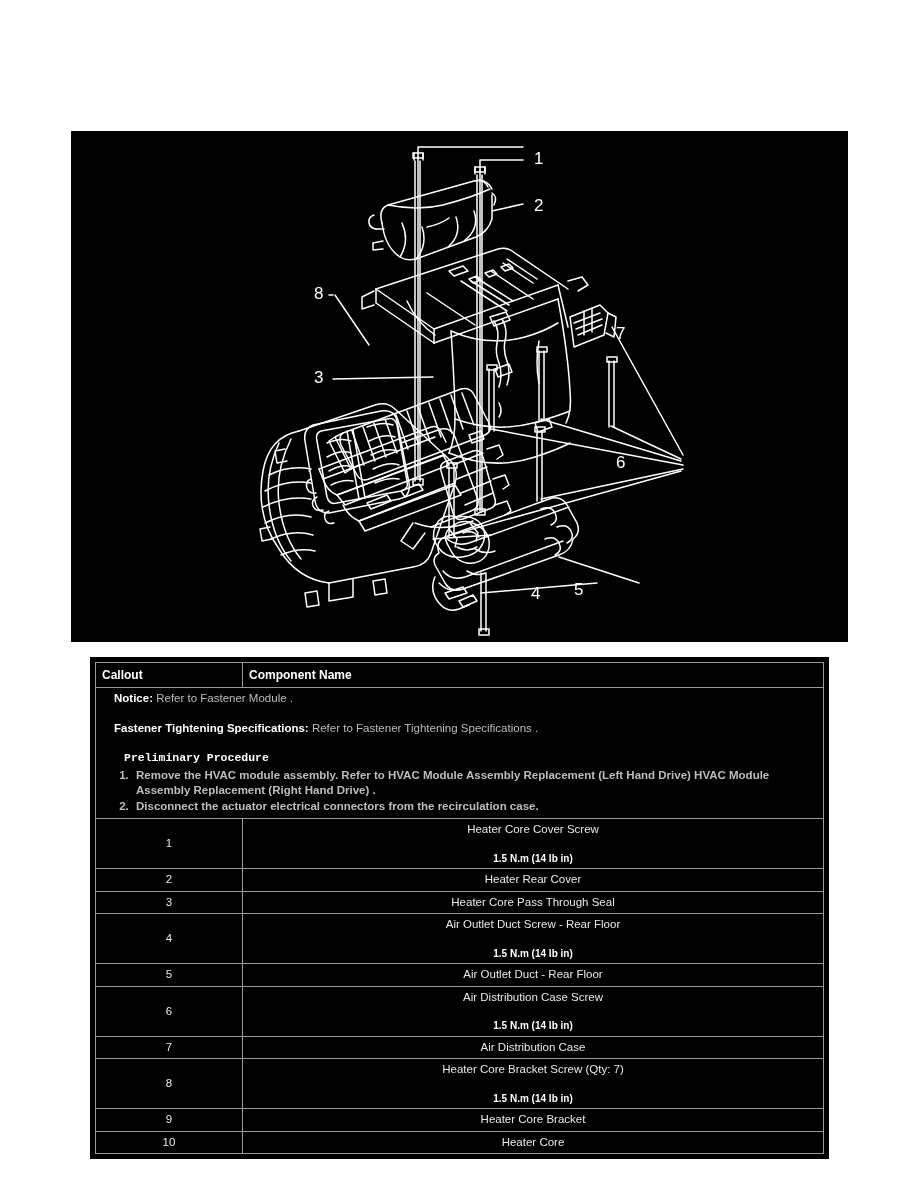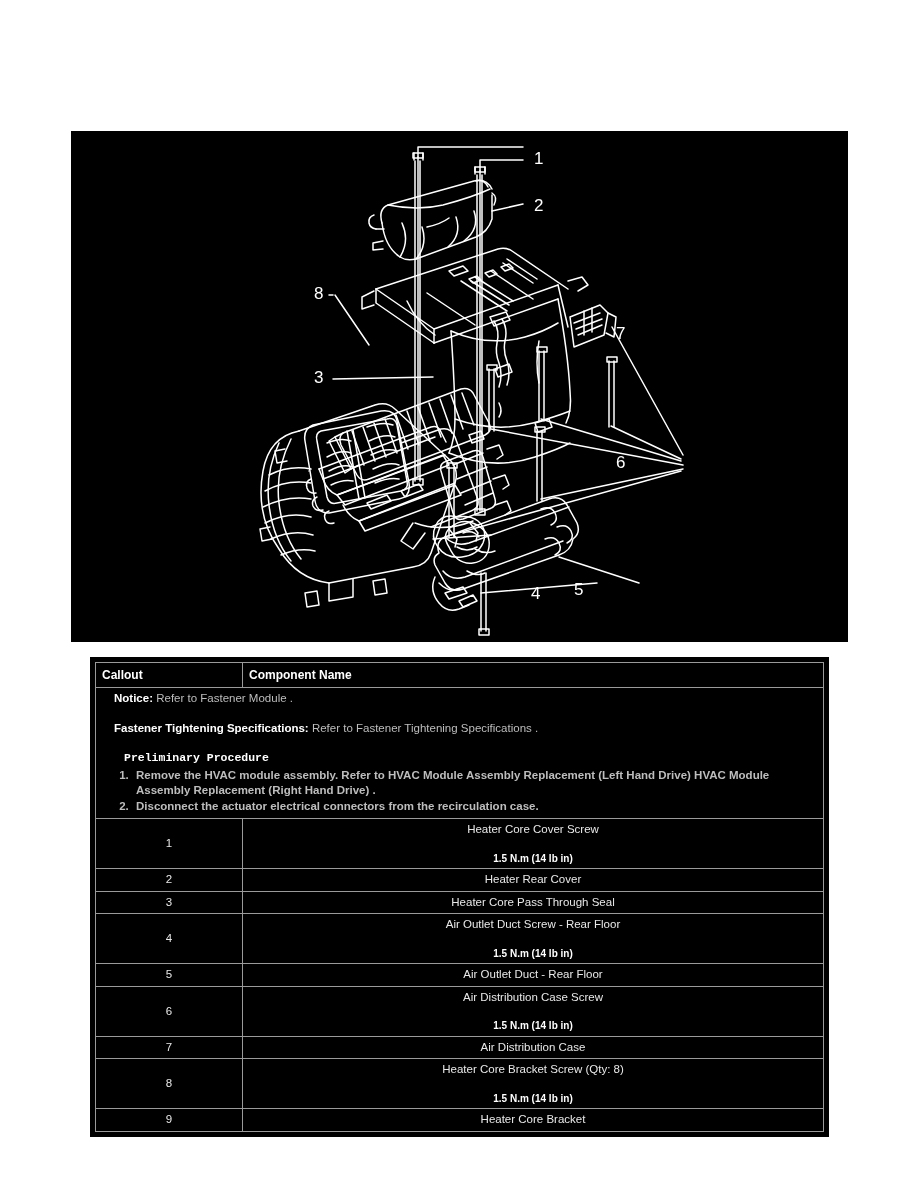--- a/index.html
+++ b/index.html
@@ -376,21 +376,25 @@
         <tr>
           <td class="callout-cell">6</td>
           <td class="name-cell"><span>Air Distribution Case Screw</span><span class="torque">1.5 N.m (14 lb in)</span></td>
         </tr>
         <tr>
           <td class="callout-cell">7</td>
           <td class="name-cell"><span>Air Distribution Case</span></td>
         </tr>
         <tr>
           <td class="callout-cell">8</td>
-          <td class="name-cell"><span>Heater Core Bracket Screw (Qty: 8)</span><span class="torque">1.5 N.m (14 lb in)</span></td>
+          <td class="name-cell"><span>Heater Core Bracket Screw (Qty: 7)</span><span class="torque">1.5 N.m (14 lb in)</span></td>
         </tr>
         <tr>
           <td class="callout-cell">9</td>
           <td class="name-cell"><span>Heater Core Bracket</span></td>
+        </tr>
+        <tr>
+          <td class="callout-cell">10</td>
+          <td class="name-cell"><span>Heater Core</span></td>
         </tr>
       </tbody>
   </table>
 </div>
 
 </body></html>

